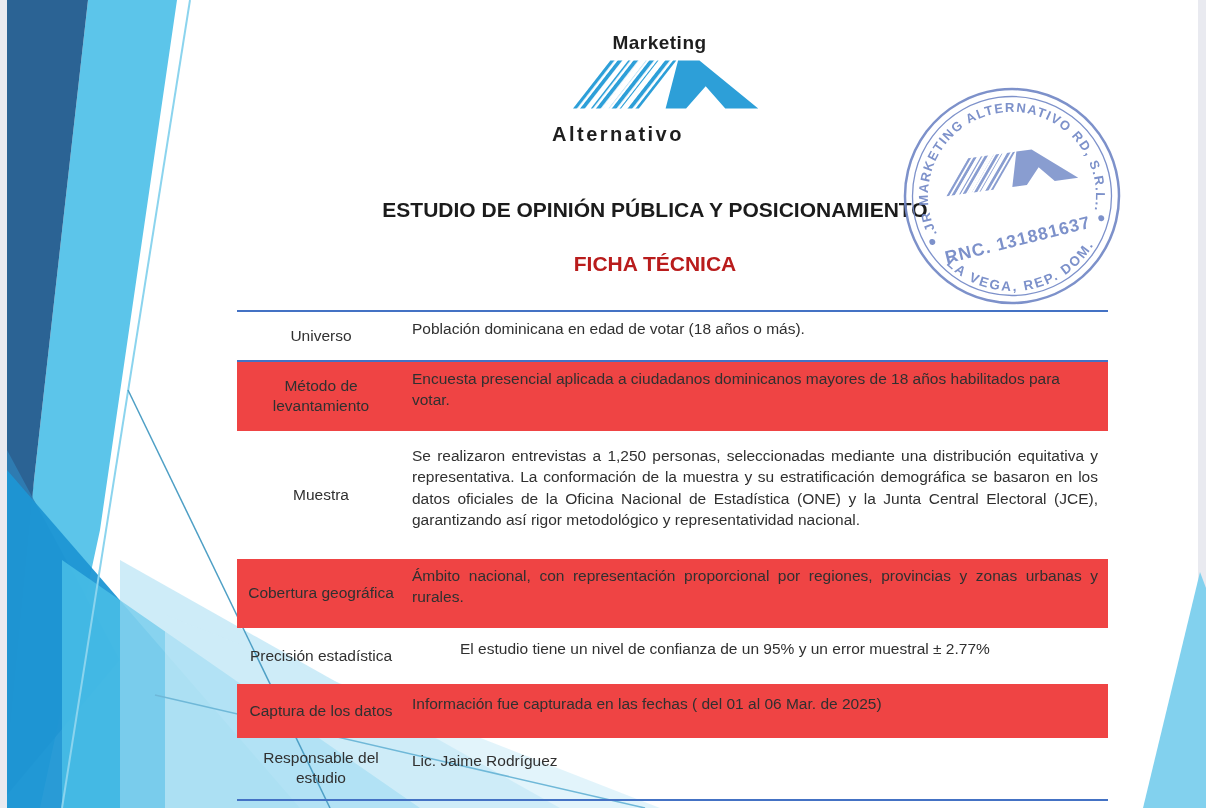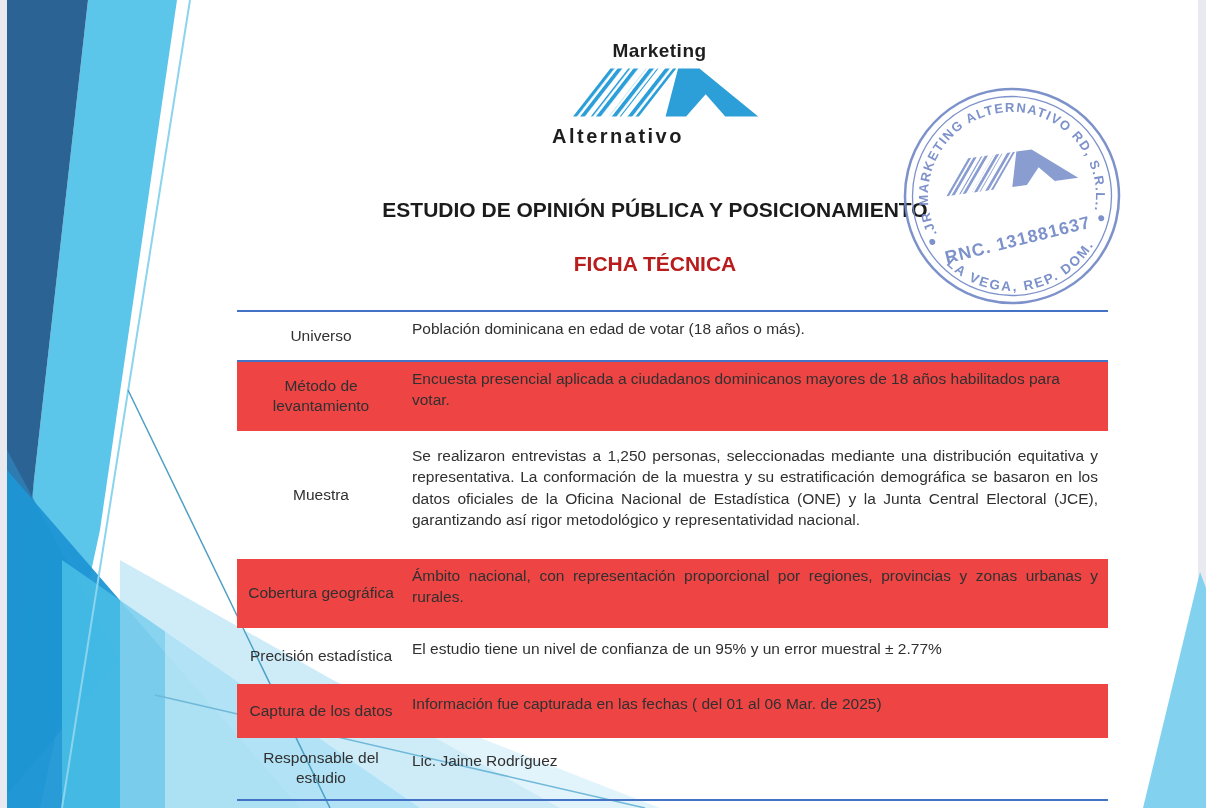--- a/index.html
+++ b/index.html
@@ -3,45 +3,45 @@
 <meta charset="utf-8">
 <style>
   html,body{margin:0;padding:0;}
   body{width:1206px;height:808px;font-family:"Liberation Sans",sans-serif;}
   .stage{position:relative;width:1206px;height:808px;background:#E9EAF0;overflow:hidden;}
   .slide-bg{position:absolute;left:7px;top:0;width:1191px;height:808px;background:#FFFFFF;}
   svg.decor{position:absolute;left:0;top:0;z-index:1;}
   .content{position:absolute;left:0;top:0;width:1206px;height:808px;z-index:2;}
 
   
-  .logo{position:absolute;left:552px;top:40px;width:215px;}
+  .logo{position:absolute;left:552px;top:32px;width:215px;}
   .logo-top{position:relative;text-align:center;font-weight:bold;font-size:19px;letter-spacing:.5px;color:#1E1E1E;}
   .logo-svg{position:relative;display:block;margin:2px 0 0 21px;}
-  .logo-bottom{position:relative;font-weight:bold;font-size:20px;letter-spacing:2.5px;color:#1E1E1E;margin-top:4px;}
+  .logo-bottom{position:relative;font-weight:bold;font-size:20px;letter-spacing:2.5px;color:#1E1E1E;margin-top:10px;}
 
   
   .title{position:absolute;left:155px;top:198px;width:1000px;text-align:center;
          font-weight:bold;font-size:21px;color:#1B1B1B;}
   .subtitle{position:absolute;left:155px;top:245px;width:1000px;text-align:center;
          font-weight:bold;font-size:21px;color:#b91c1c;margin-top:7px;}
 
   
   svg.stamp{position:absolute;left:880px;top:70px;z-index:3;opacity:.92;}
   .stamp-arc{font-family:"Liberation Sans",sans-serif;font-weight:bold;fill:#7288C6;}
 
   
   .ftable{position:absolute;left:237px;top:310px;width:871px;
           border-top:2px solid #4472C4;border-bottom:2px solid #4472C4;
           font-size:15.5px;color:#303030;}
   .t-row{display:flex;}
   .t-row:nth-child(1){min-height:44px;border-bottom:2px solid #4472C4;}
   .t-row:nth-child(2){min-height:64px;}
   .t-row:nth-child(3){min-height:128px;}
   .t-row:nth-child(4){min-height:64px;}
-  .t-row:nth-child(5){min-height:56px;}
+  .t-row:nth-child(5){min-height:56px;gap:48px;}
   .t-row:nth-child(6){min-height:54px;justify-content:flex-end;}
   .t-row:nth-child(7){min-height:61px;}
   .t-row:nth-child(2),.t-row:nth-child(4),.t-row:nth-child(6){background:#ef4444;}
   .t-label{width:168px;flex:0 0 168px;display:flex;align-items:center;justify-content:center;
            text-align:center;line-height:20px;padding:4px 7px;box-sizing:border-box;}
   .t-content{flex:1;display:flex;align-items:center;line-height:21.5px;
              padding:6px 10px 20px 7px;box-sizing:border-box;}
   .t-row:nth-child(3) .t-content,
   .t-row:nth-child(4) .t-content{text-align:justify;}
 </style>

